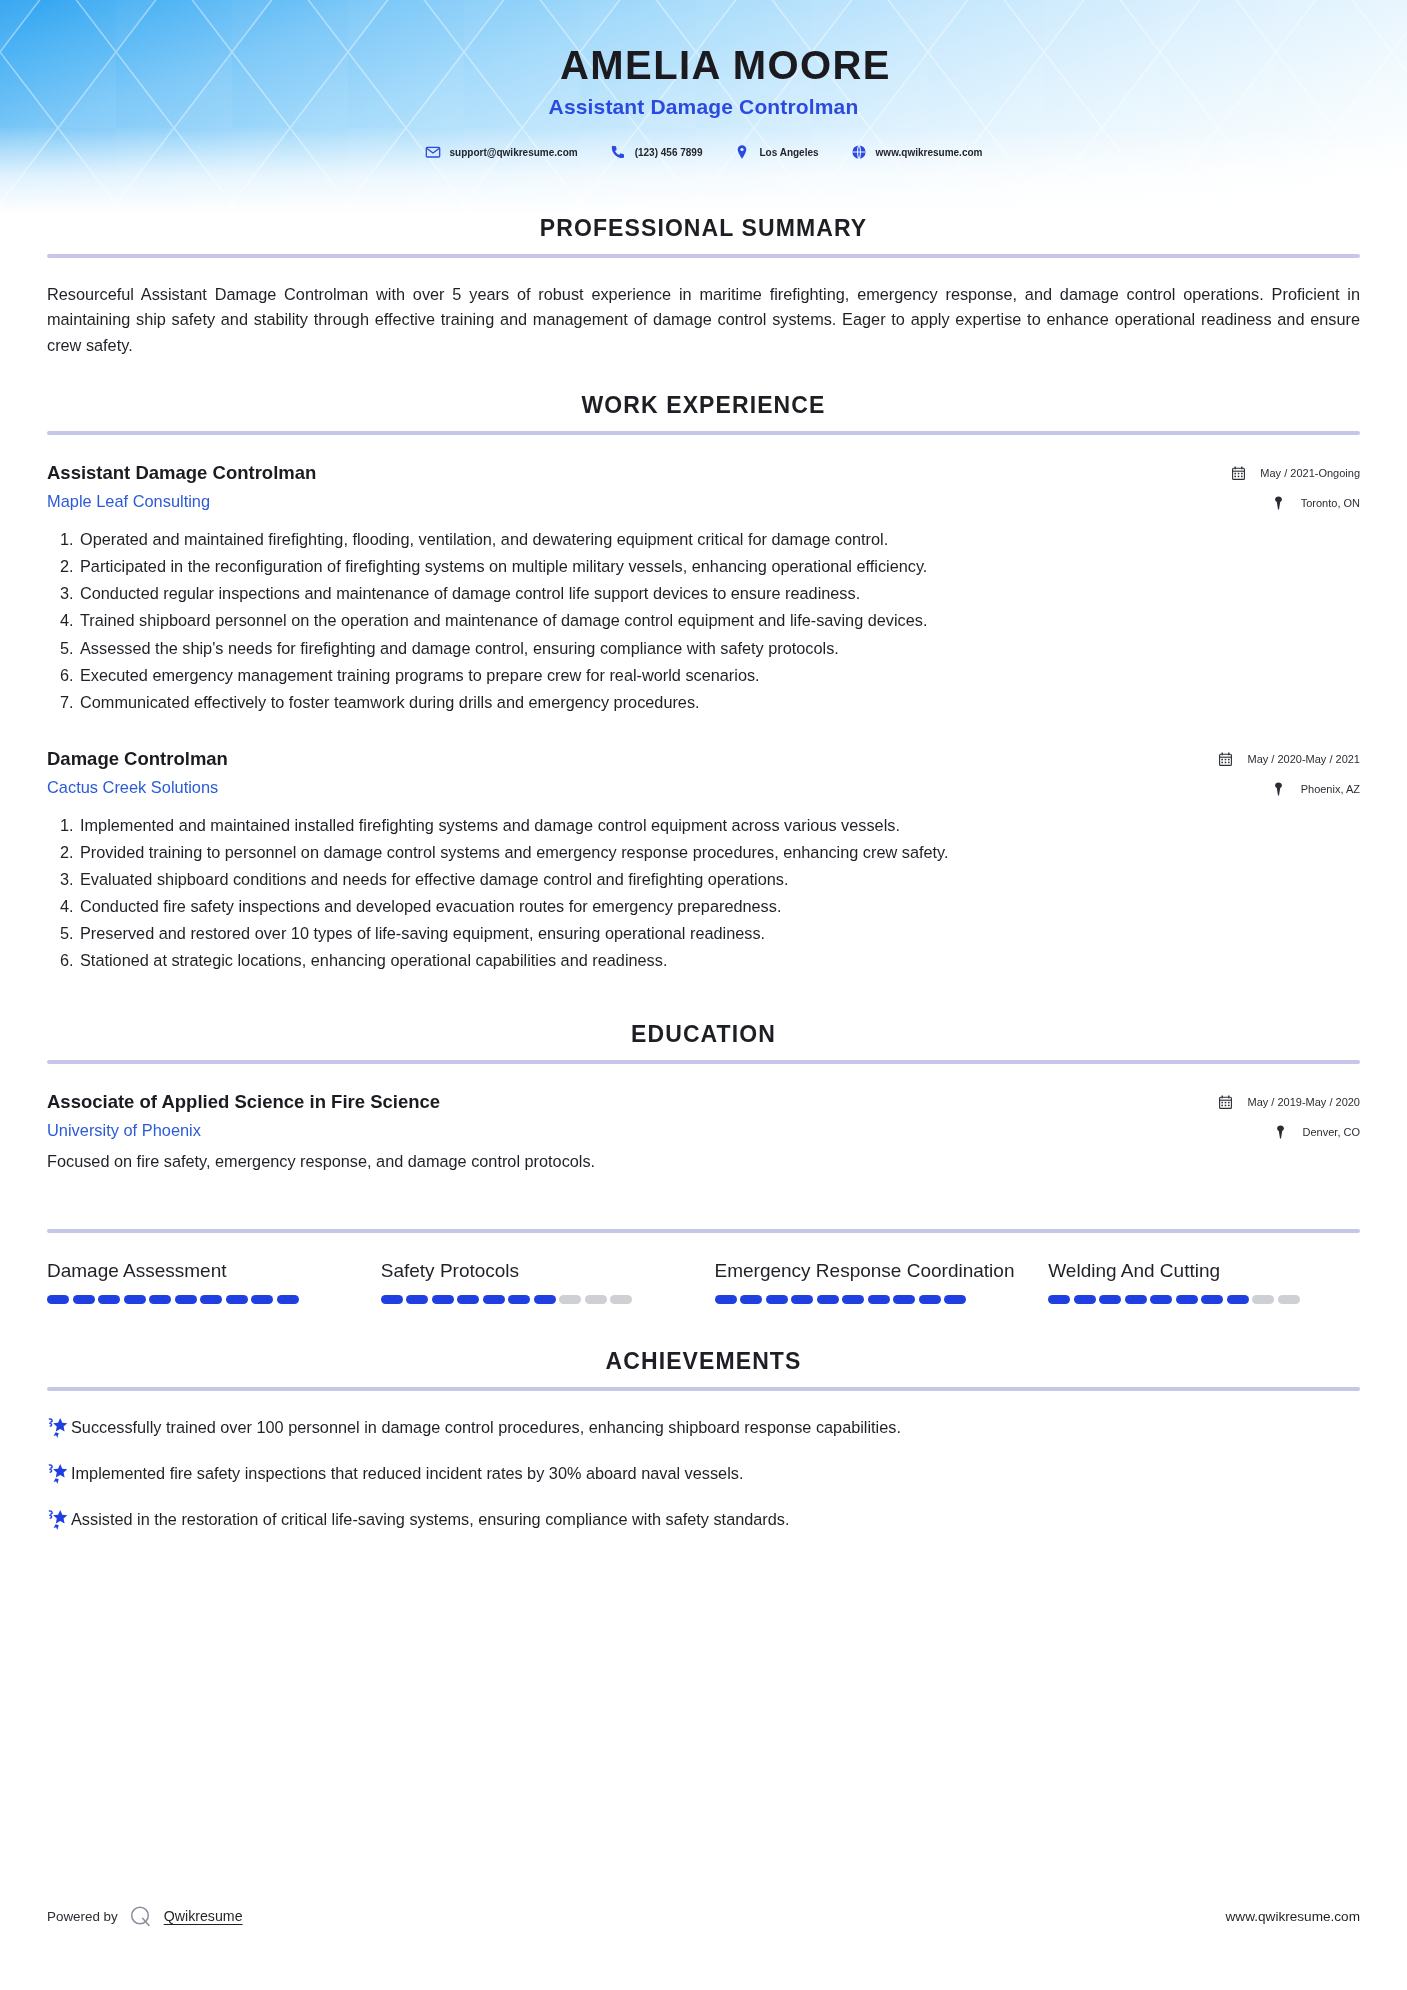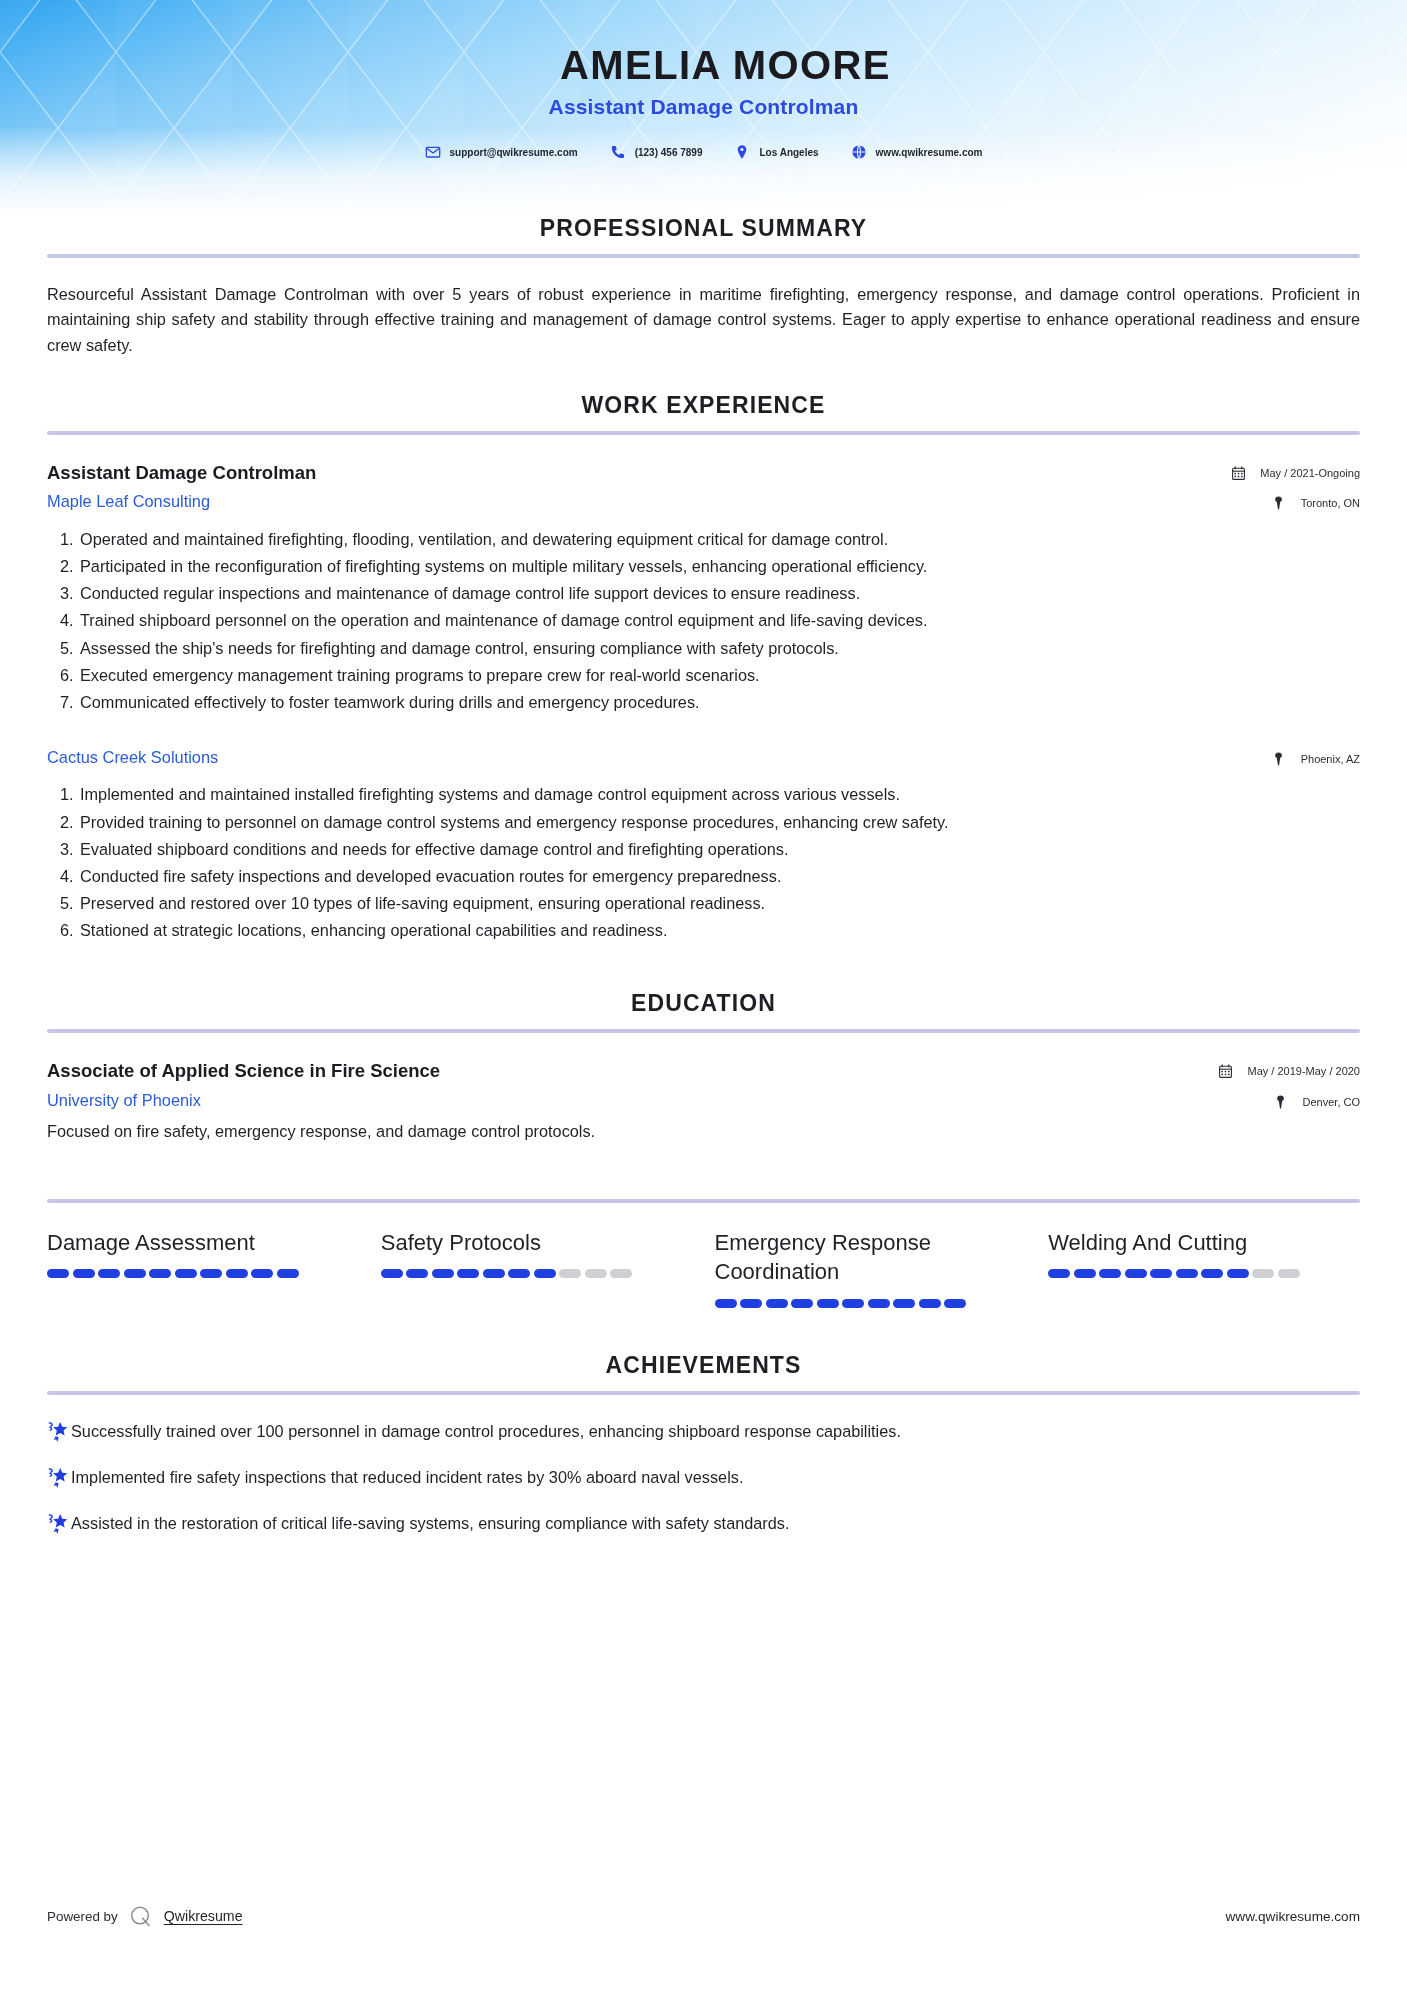--- a/index.html
+++ b/index.html
@@ -205,21 +205,21 @@
   .skills-grid {
     margin-top: 25px;
     display: grid;
     grid-template-columns: repeat(4, 1fr);
     column-gap: 22px;
     row-gap: 6px;
     align-items: start;
   }
   .skill-cell { }
   .skill-name {
-    font-size: 22px;
+    font-size: 19px;
     color: #1f2126;
     line-height: 1.34;
     min-height: 22px;
   }
   .skill-bar {
     margin-top: 12px;
     display: flex;
     gap: 3.5px;
   }
   .pip {
@@ -413,20 +413,39 @@
           <li>Participated in the reconfiguration of firefighting systems on multiple military vessels, enhancing operational efficiency.</li>
           <li>Conducted regular inspections and maintenance of damage control life support devices to ensure readiness.</li>
           <li>Trained shipboard personnel on the operation and maintenance of damage control equipment and life-saving devices.</li>
           <li>Assessed the ship's needs for firefighting and damage control, ensuring compliance with safety protocols.</li>
           <li>Executed emergency management training programs to prepare crew for real-world scenarios.</li>
           <li>Communicated effectively to foster teamwork during drills and emergency procedures.</li>
         </ol>
       </div>
 
       <div class="entry" style="margin-top:34px">
+        <div class="entry-head">
+          <div class="entry-title">Damage Controlman</div>
+          <div class="entry-meta">
+            <span class="m-ico">
+              <svg width="13" height="14" viewBox="0 0 13 14" xmlns="http://www.w3.org/2000/svg">
+                <rect x="0.6" y="2.2" width="11.8" height="11.2" rx="1" fill="none" stroke="currentColor" stroke-width="1.1"></rect>
+                <path d="M0.6 5.2h11.8" stroke="currentColor" stroke-width="1.1"></path>
+                <path d="M3.2 0.6v2.6M9.8 0.6v2.6" stroke="currentColor" stroke-width="1.3"></path>
+                <rect x="2.4" y="6.8" width="1.6" height="1.5" fill="currentColor"></rect>
+                <rect x="5.7" y="6.8" width="1.6" height="1.5" fill="currentColor"></rect>
+                <rect x="9" y="6.8" width="1.6" height="1.5" fill="currentColor"></rect>
+                <rect x="2.4" y="9.7" width="1.6" height="1.5" fill="currentColor"></rect>
+                <rect x="5.7" y="9.7" width="1.6" height="1.5" fill="currentColor"></rect>
+                <rect x="9" y="9.7" width="1.6" height="1.5" fill="currentColor"></rect>
+              </svg>
+            </span>
+            <span>May / 2020-May / 2021</span>
+          </div>
+        </div>
         <div class="entry-sub">
           <div class="entry-org">Cactus Creek Solutions</div>
           <div class="entry-meta">
             <span class="m-ico">
               <svg width="11" height="14" viewBox="0 0 11 14" xmlns="http://www.w3.org/2000/svg">
                 <path d="M5.5 0.6c-1.9 0-3.4 1.3-3.4 3 0 1.1.7 2 1.7 2.5l1.2 7.3h1l1.2-7.3c1-.5 1.7-1.4 1.7-2.5 0-1.7-1.5-3-3.4-3z" fill="currentColor"></path>
               </svg>
             </span>
             <span>Phoenix, AZ</span>
           </div>

